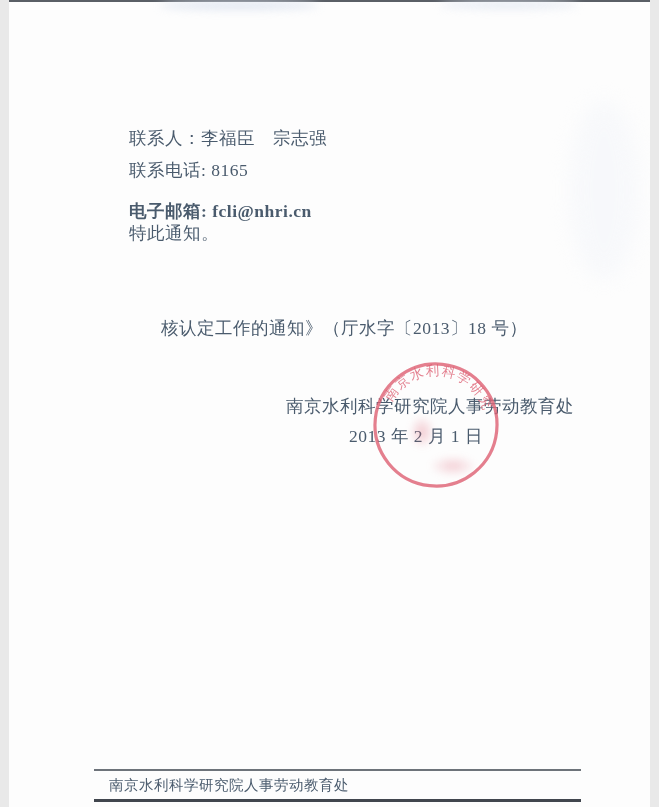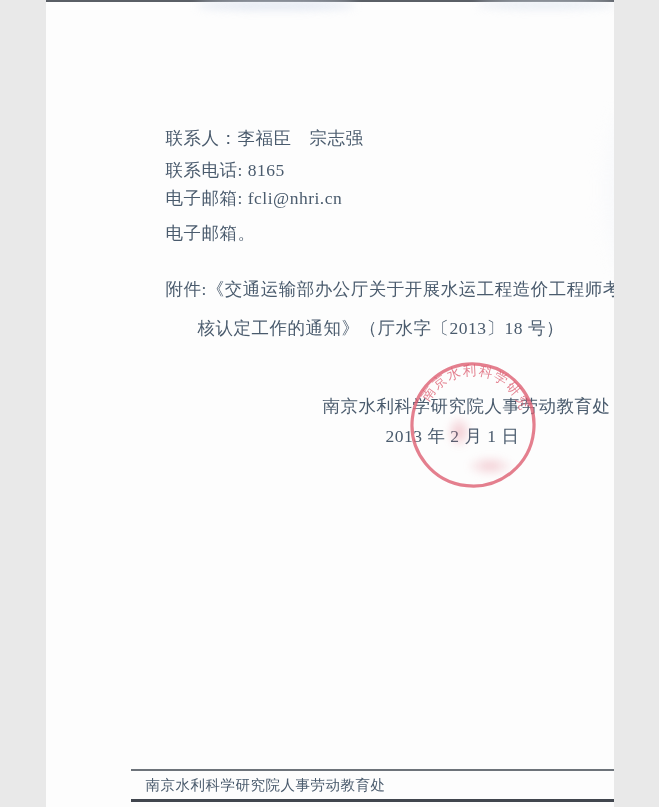--- a/index.html
+++ b/index.html
@@ -1,18 +1,18 @@
 <!DOCTYPE html>
 <html><head>
 <meta charset="utf-8">
 <style>
   html,body{margin:0;padding:0;background:#e9e9e9;}
   .page{
     position:relative;
-    width:568px;height:807px;
+    width:641px;height:807px;
     margin:0 auto;
     background:#fdfdfd;
     overflow:hidden;
     font-family:"Liberation Serif","DejaVu Serif",serif;
     color:#4a5b6d;
   }
   
   .scan-edge-top{
     position:absolute;left:0;top:0;width:659px;height:2px;
     background:#5a5f66;
@@ -28,21 +28,21 @@
 
   .doc-line{
     position:absolute;
     font-size:17.5px;
     line-height:22px;
     letter-spacing:.5px;
     white-space:nowrap;
   }
   .l-contact{left:120px;top:127px;}
   .l-phone{left:120px;top:159px;text-align:center;}
-  .l-email{left:120px;top:187px;}
+  .l-email{left:120px;top:200px;font-weight:bold;}
   .l-closing{left:120px;top:222px;}
   .l-attach1{left:120px;top:278px;}
   .l-attach2{left:152px;top:309px;margin-top:8px;}
   .l-signature{left:277px;top:395px;}
   .l-date{left:340px;top:425px;}
 
   
   .seal{
     position:absolute;left:354px;top:352px;width:146px;height:146px;
     transform:rotate(6deg);
@@ -74,23 +74,22 @@
 <div class="page">
 
   <div class="scan-edge-top"></div>
   <div class="scan-smudge smudge-a"></div>
   <div class="scan-smudge smudge-b"></div>
   <div class="scan-smudge smudge-c"></div>
 
   <div class="doc-line l-contact">联系人：李福臣　宗志强</div>
   <div class="doc-line l-phone">联系电话: 8165</div>
   <div class="doc-line l-email">电子邮箱: fcli@nhri.cn</div>
-  <div class="doc-line l-closing">电子邮箱。</div>
+  <div class="doc-line l-closing">特此通知。</div>
 
-  <div class="doc-line l-attach1">附件:《交通运输部办公厅关于开展水运工程造价工程师考</div>
   <div class="doc-line l-attach2">核认定工作的通知》（厅水字〔2013〕18 号）</div>
 
   <div class="doc-line l-signature">南京水利科学研究院人事劳动教育处</div>
   <div class="doc-line l-date">2013 年 2 月 1 日</div>
 
   <div class="seal">
     <svg viewBox="0 0 146 146" xmlns="http://www.w3.org/2000/svg">
       <circle cx="73" cy="73" r="61" fill="none" stroke="#dd5f72" stroke-width="3.2" opacity="0.8"></circle>
       <defs>
         <path id="sealArc" d="M 24.7 60.1 A 50 50 0 0 1 121.3 60.1" fill="none"></path>

